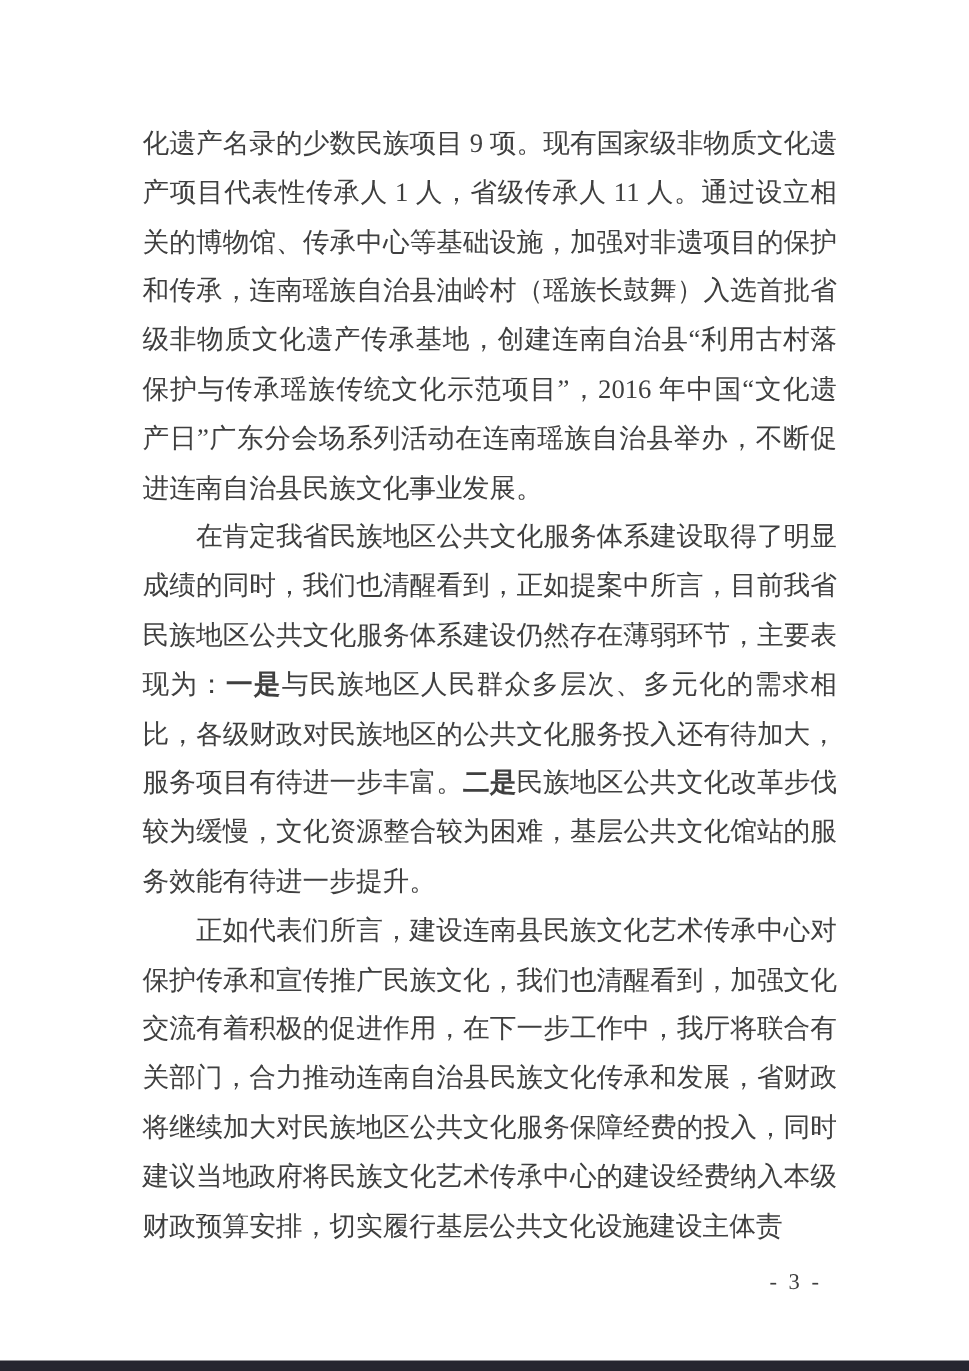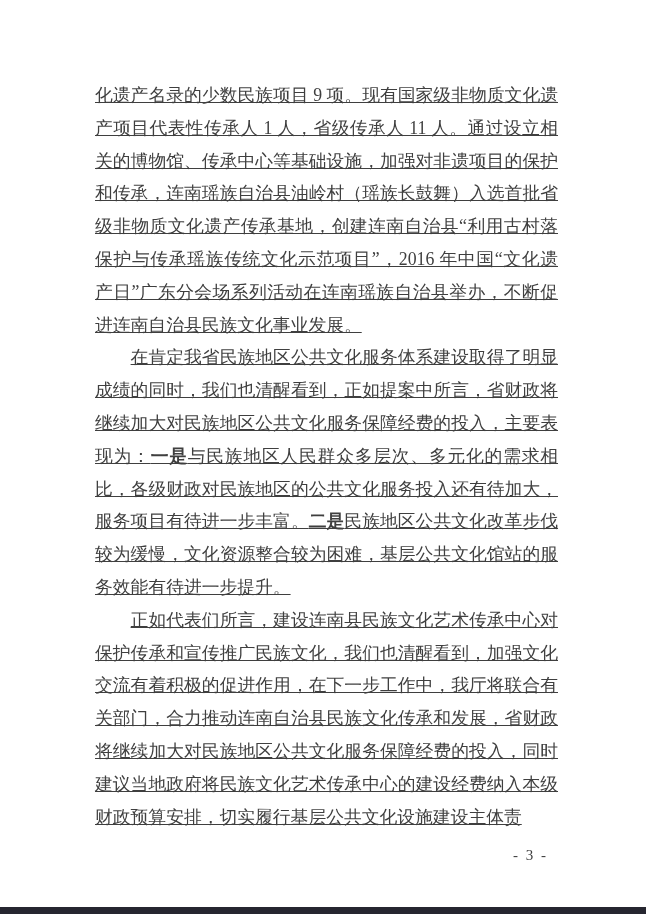--- a/index.html
+++ b/index.html
@@ -21,21 +21,20 @@
     top: 79px;
     width: 463px;
     font-size: 17.8px;
     line-height: 32.8px;
     color: #3f3f3f;
     text-align: justify;
   }
   .para {
     margin: 0;
     padding: 0;
-    text-decoration: underline;
   }
   .para.indent {
     text-indent: 2em;
   }
   .seg-bold {
     font-weight: 700;
   }
   .page-number {
     position: absolute;
     top: 847px;
@@ -57,21 +56,21 @@
 </style>
 </head>
 <body>
 
 <div class="page">
 
   <div class="content">
 
     <p class="para"><span>化遗产名录的少数民族项目 9 项。现有国家级非物质文化遗产项目代表性传承人 1 人，省级传承人 11 人。通过设立相关的博物馆、传承中心等基础设施，加强对非遗项目的保护和传承，连南瑶族自治县油岭村（瑶族长鼓舞）入选首批省级非物质文化遗产传承基地，创建连南自治县“利用古村落保护与传承瑶族传统文化示范项目”，2016 年中国“文化遗产日”广东分会场系列活动在连南瑶族自治县举办，不断促进连南自治县民族文化事业发展。</span></p>
 
-    <p class="para indent"><span>在肯定我省民族地区公共文化服务体系建设取得了明显成绩的同时，我们也清醒看到，正如提案中所言，省财政将继续加大对民族地区公共文化服务保障经费的投入，主要表现为：</span><span class="seg-bold">一是</span><span>与民族地区人民群众多层次、多元化的需求相比，各级财政对民族地区的公共文化服务投入还有待加大，服务项目有待进一步丰富。</span><span class="seg-bold">二是</span><span>民族地区公共文化改革步伐较为缓慢，文化资源整合较为困难，基层公共文化馆站的服务效能有待进一步提升。</span></p>
+    <p class="para indent"><span>在肯定我省民族地区公共文化服务体系建设取得了明显成绩的同时，我们也清醒看到，正如提案中所言，目前我省民族地区公共文化服务体系建设仍然存在薄弱环节，主要表现为：</span><span class="seg-bold">一是</span><span>与民族地区人民群众多层次、多元化的需求相比，各级财政对民族地区的公共文化服务投入还有待加大，服务项目有待进一步丰富。</span><span class="seg-bold">二是</span><span>民族地区公共文化改革步伐较为缓慢，文化资源整合较为困难，基层公共文化馆站的服务效能有待进一步提升。</span></p>
 
     <p class="para indent"><span>正如代表们所言，建设连南县民族文化艺术传承中心对保护传承和宣传推广民族文化，我们也清醒看到，加强文化交流有着积极的促进作用，在下一步工作中，我厅将联合有关部门，合力推动连南自治县民族文化传承和发展，省财政将继续加大对民族地区公共文化服务保障经费的投入，同时建议当地政府将民族文化艺术传承中心的建设经费纳入本级财政预算安排，切实履行基层公共文化设施建设主体责</span></p>
 
   </div>
 
   <div class="page-number">- 3 -</div>
 
   <div class="bottom-bar"></div>
 
 </div>

